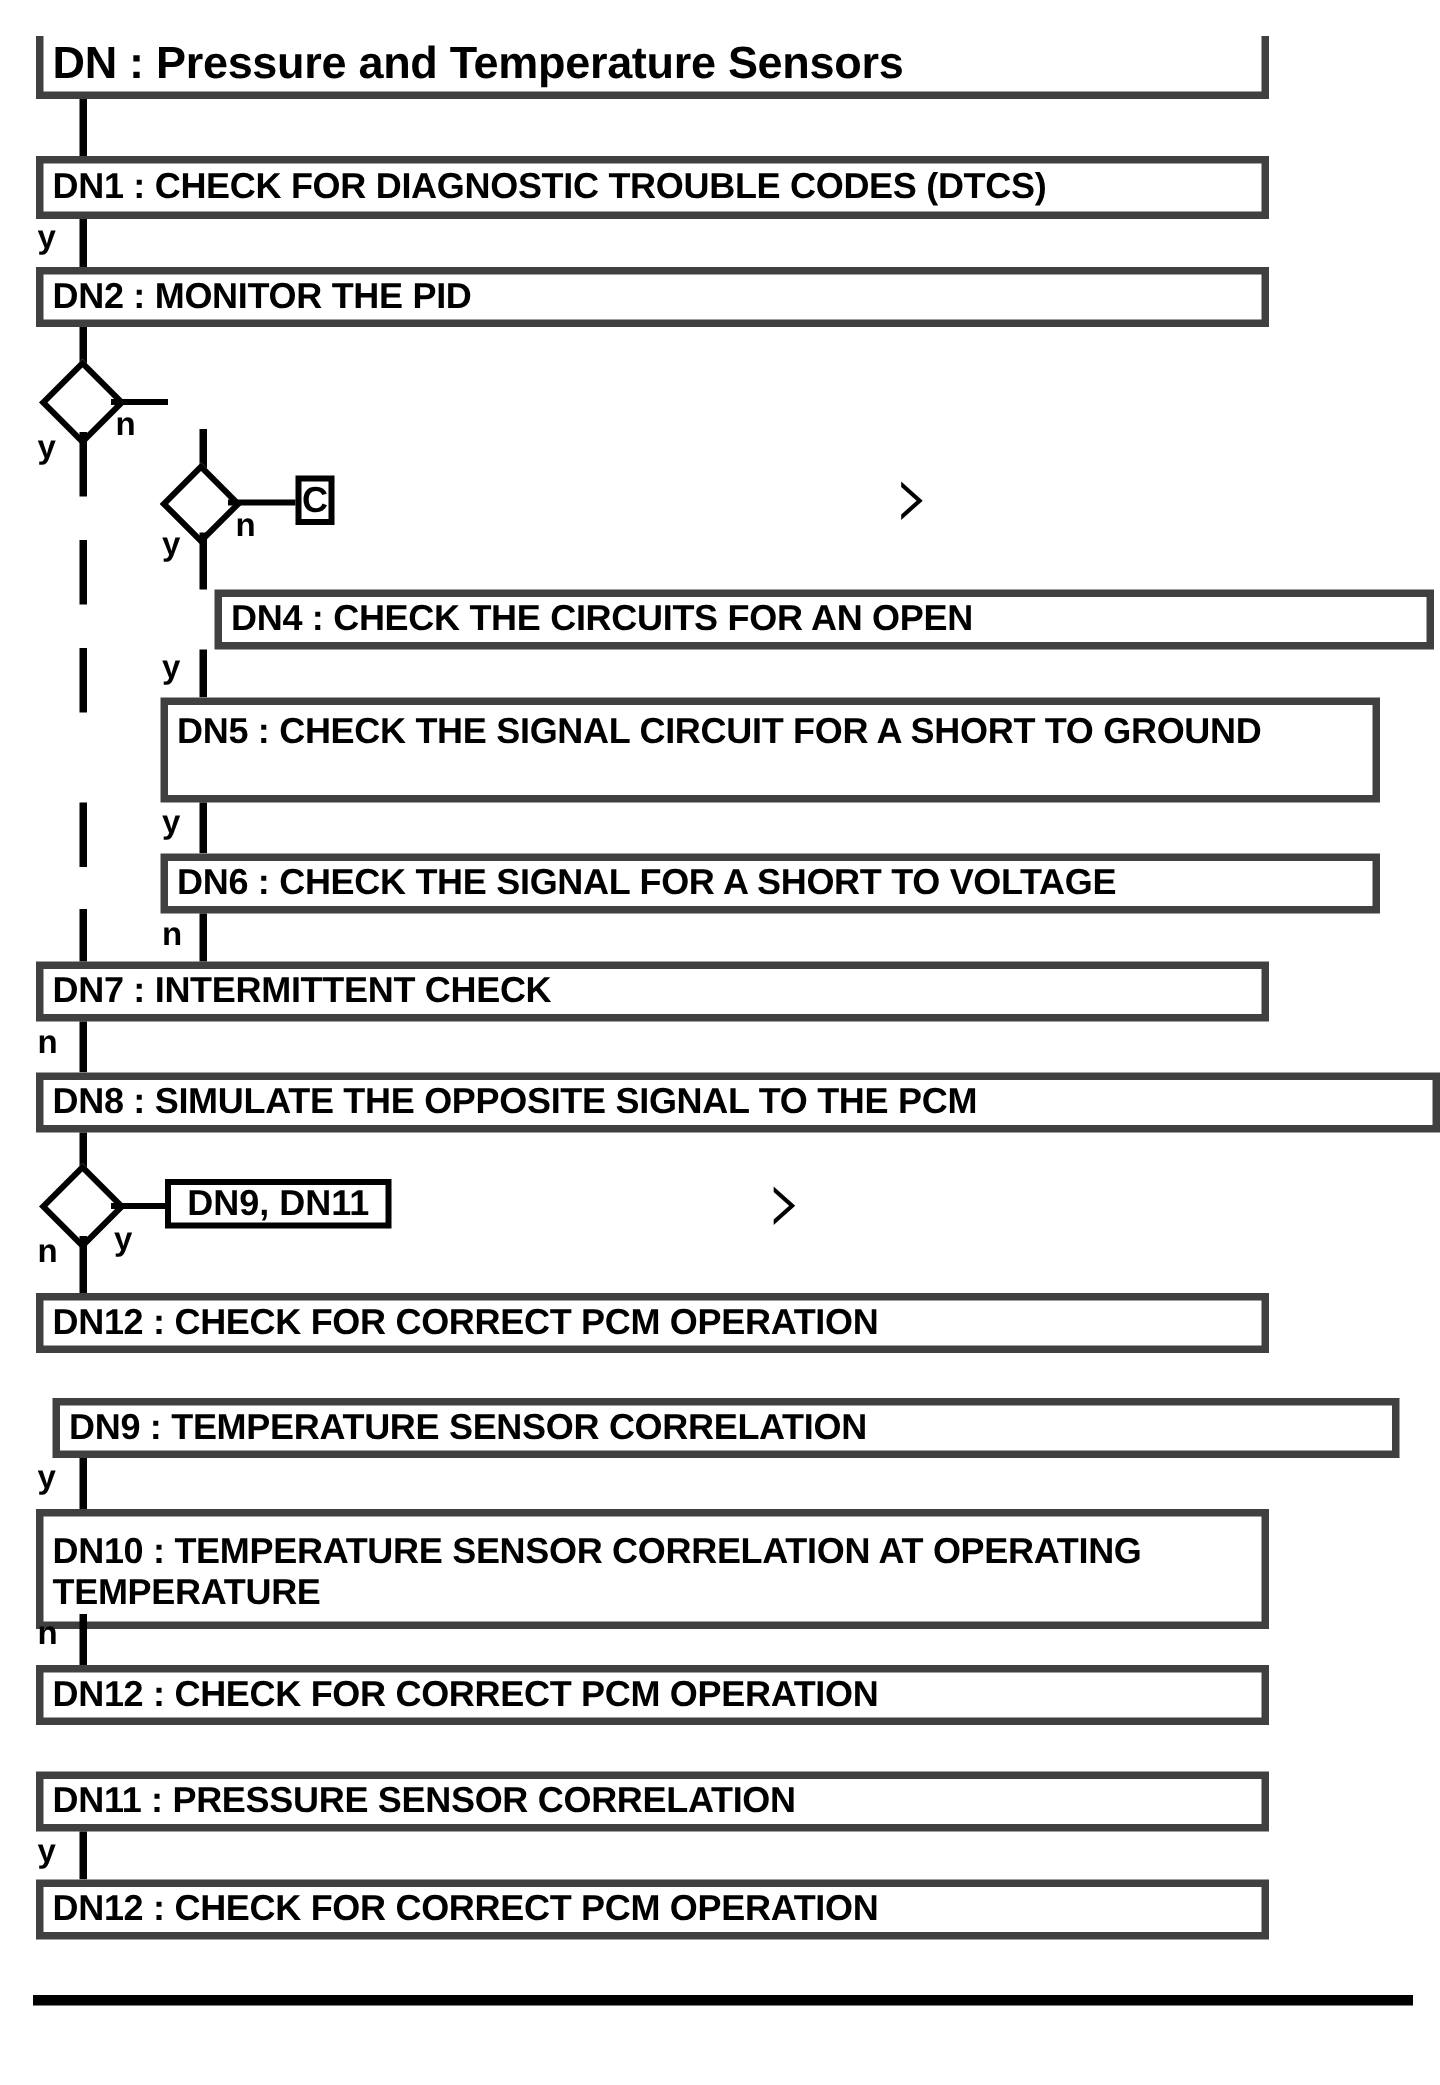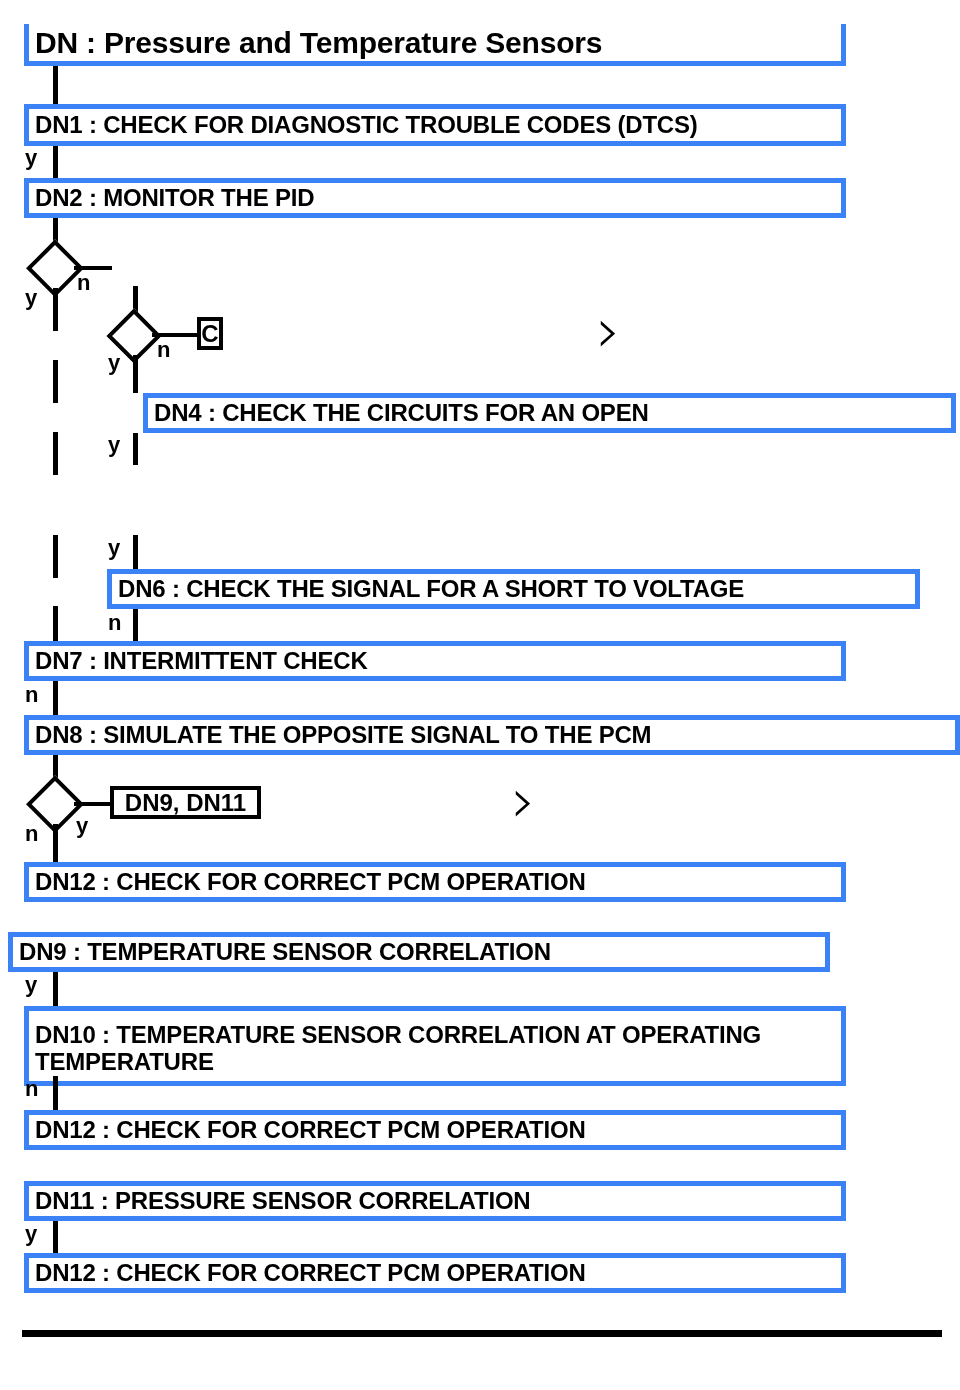--- a/index.html
+++ b/index.html
@@ -16,21 +16,21 @@
     width: 960px;
     height: 1390px;
     background: #ffffff;
     overflow: hidden;
   }
 
   
   .node {
     position: absolute;
     box-sizing: border-box;
-    border: 5px solid #3b82f6;
+    border: 5px solid #404040;
     background: #ffffff;
     color: #000000;
     font-weight: bold;
     letter-spacing: -0.2px;
     display: flex;
     align-items: center;
     padding: 0 4px 0 6px;
   }
   .node .txt {
     display: block;
@@ -171,20 +171,23 @@
   <div class="branch" style="left:108px; top:352px;">y</div>
   <div class="vline" style="left:133px; top:355px; height:38px;"></div>
 
   <div class="node" style="left:107px; top:393px; width:813px; height:40px;margin-left:36px;">
     <span class="txt">DN4 : CHECK THE CIRCUITS FOR AN OPEN</span>
   </div>
 
   <div class="vline" style="left:133px; top:433px; height:32px;"></div>
   <div class="branch" style="left:108px; top:434px;">y</div>
 
+  <div class="node two-line" style="left:107px; top:465px; width:813px; height:70px;">
+    <span class="txt">DN5 : CHECK THE SIGNAL CIRCUIT FOR A SHORT TO GROUND</span>
+  </div>
 
   <div class="vline" style="left:133px; top:535px; height:34px;"></div>
   <div class="branch" style="left:108px; top:537px;">y</div>
 
   <div class="node" style="left:107px; top:569px; width:813px; height:40px;">
     <span class="txt">DN6 : CHECK THE SIGNAL FOR A SHORT TO VOLTAGE</span>
   </div>
 
   <div class="vline" style="left:133px; top:609px; height:34px;"></div>
   <div class="branch" style="left:108px; top:612px;">n</div>
@@ -215,21 +218,21 @@
 
   <div class="chevron" style="left:511px; top:770px;">›</div>
 
   <div class="branch" style="left:25px; top:823px;">n</div>
   <div class="vline" style="left:53px; top:824px; height:38px;"></div>
 
   <div class="node" style="left:24px; top:862px; width:822px; height:40px;">
     <span class="txt">DN12 : CHECK FOR CORRECT PCM OPERATION</span>
   </div>
 
-  <div class="node" style="left:8px; top:932px; width:822px; height:40px;">
+  <div class="node" style="left:35px; top:932px; width:898px; height:40px;">
     <span class="txt">DN9 : TEMPERATURE SENSOR CORRELATION</span>
   </div>
 
   <div class="vline" style="left:53px; top:972px; height:34px;"></div>
   <div class="branch" style="left:25px; top:974px;">y</div>
 
   <div class="node two-line" style="left:24px; top:1006px; width:822px; height:80px;align-items:center;">
     <span class="txt">DN10 : TEMPERATURE SENSOR CORRELATION AT OPERATING TEMPERATURE</span>
   </div>
 

